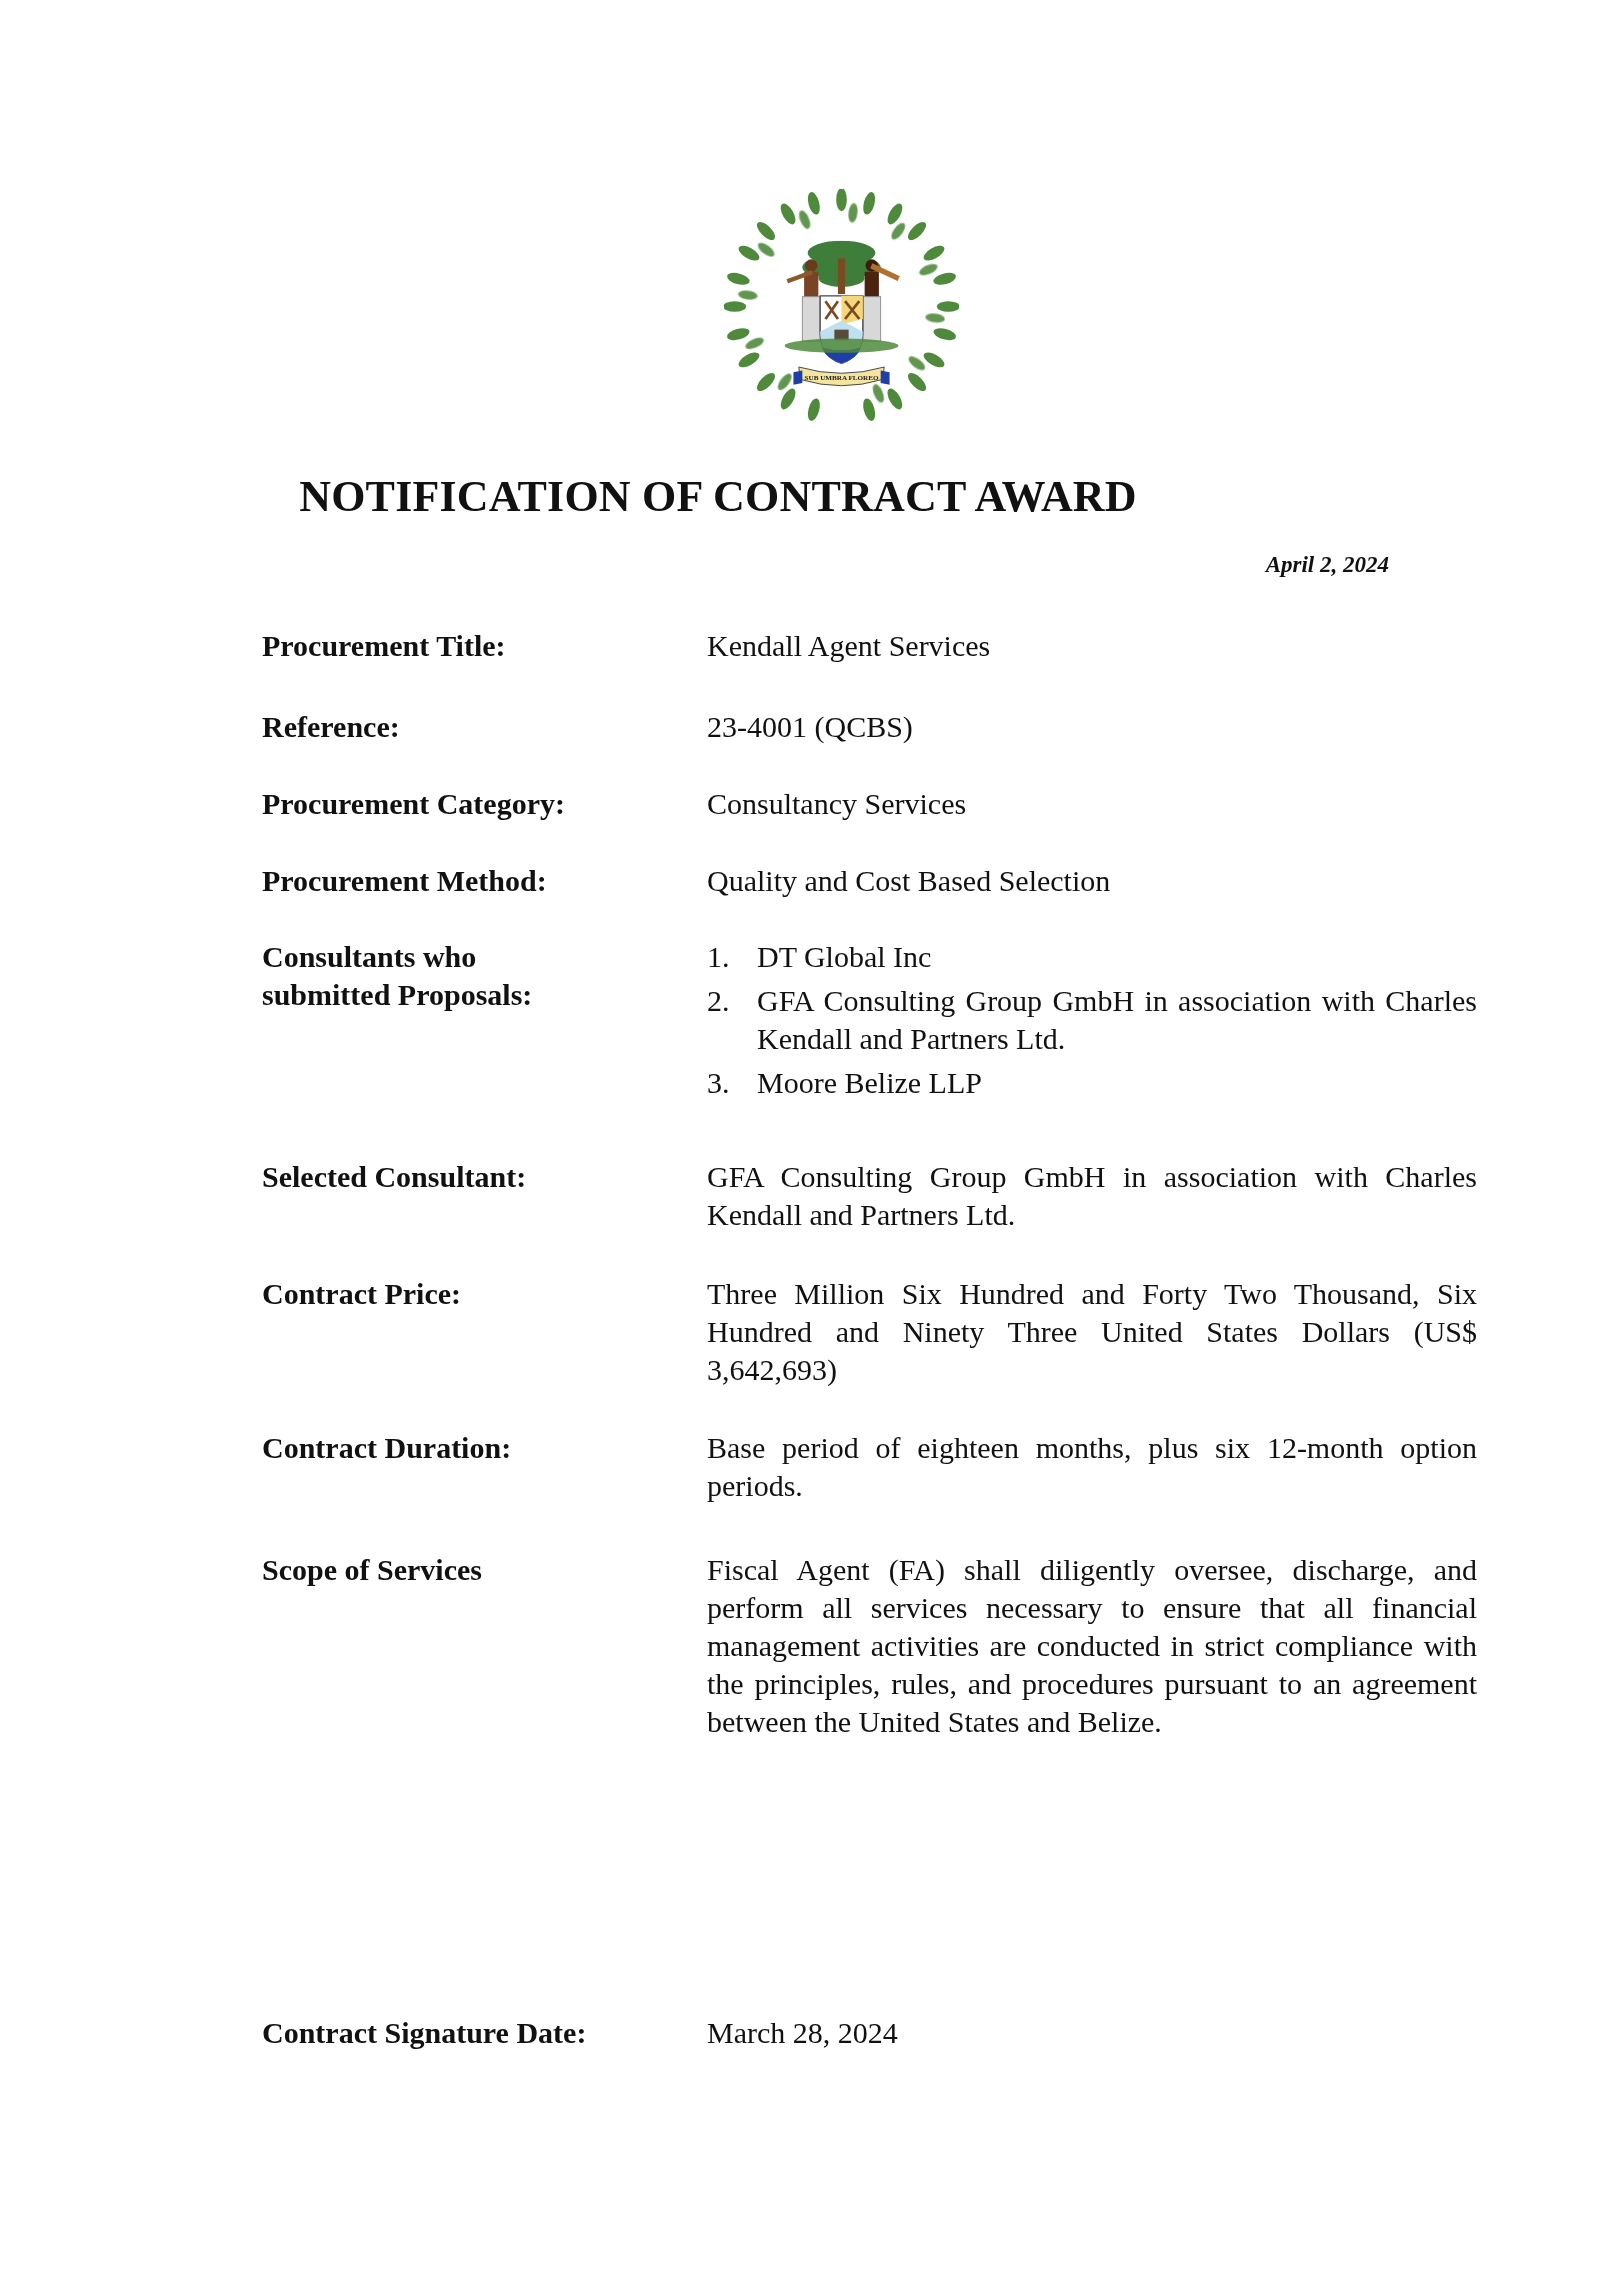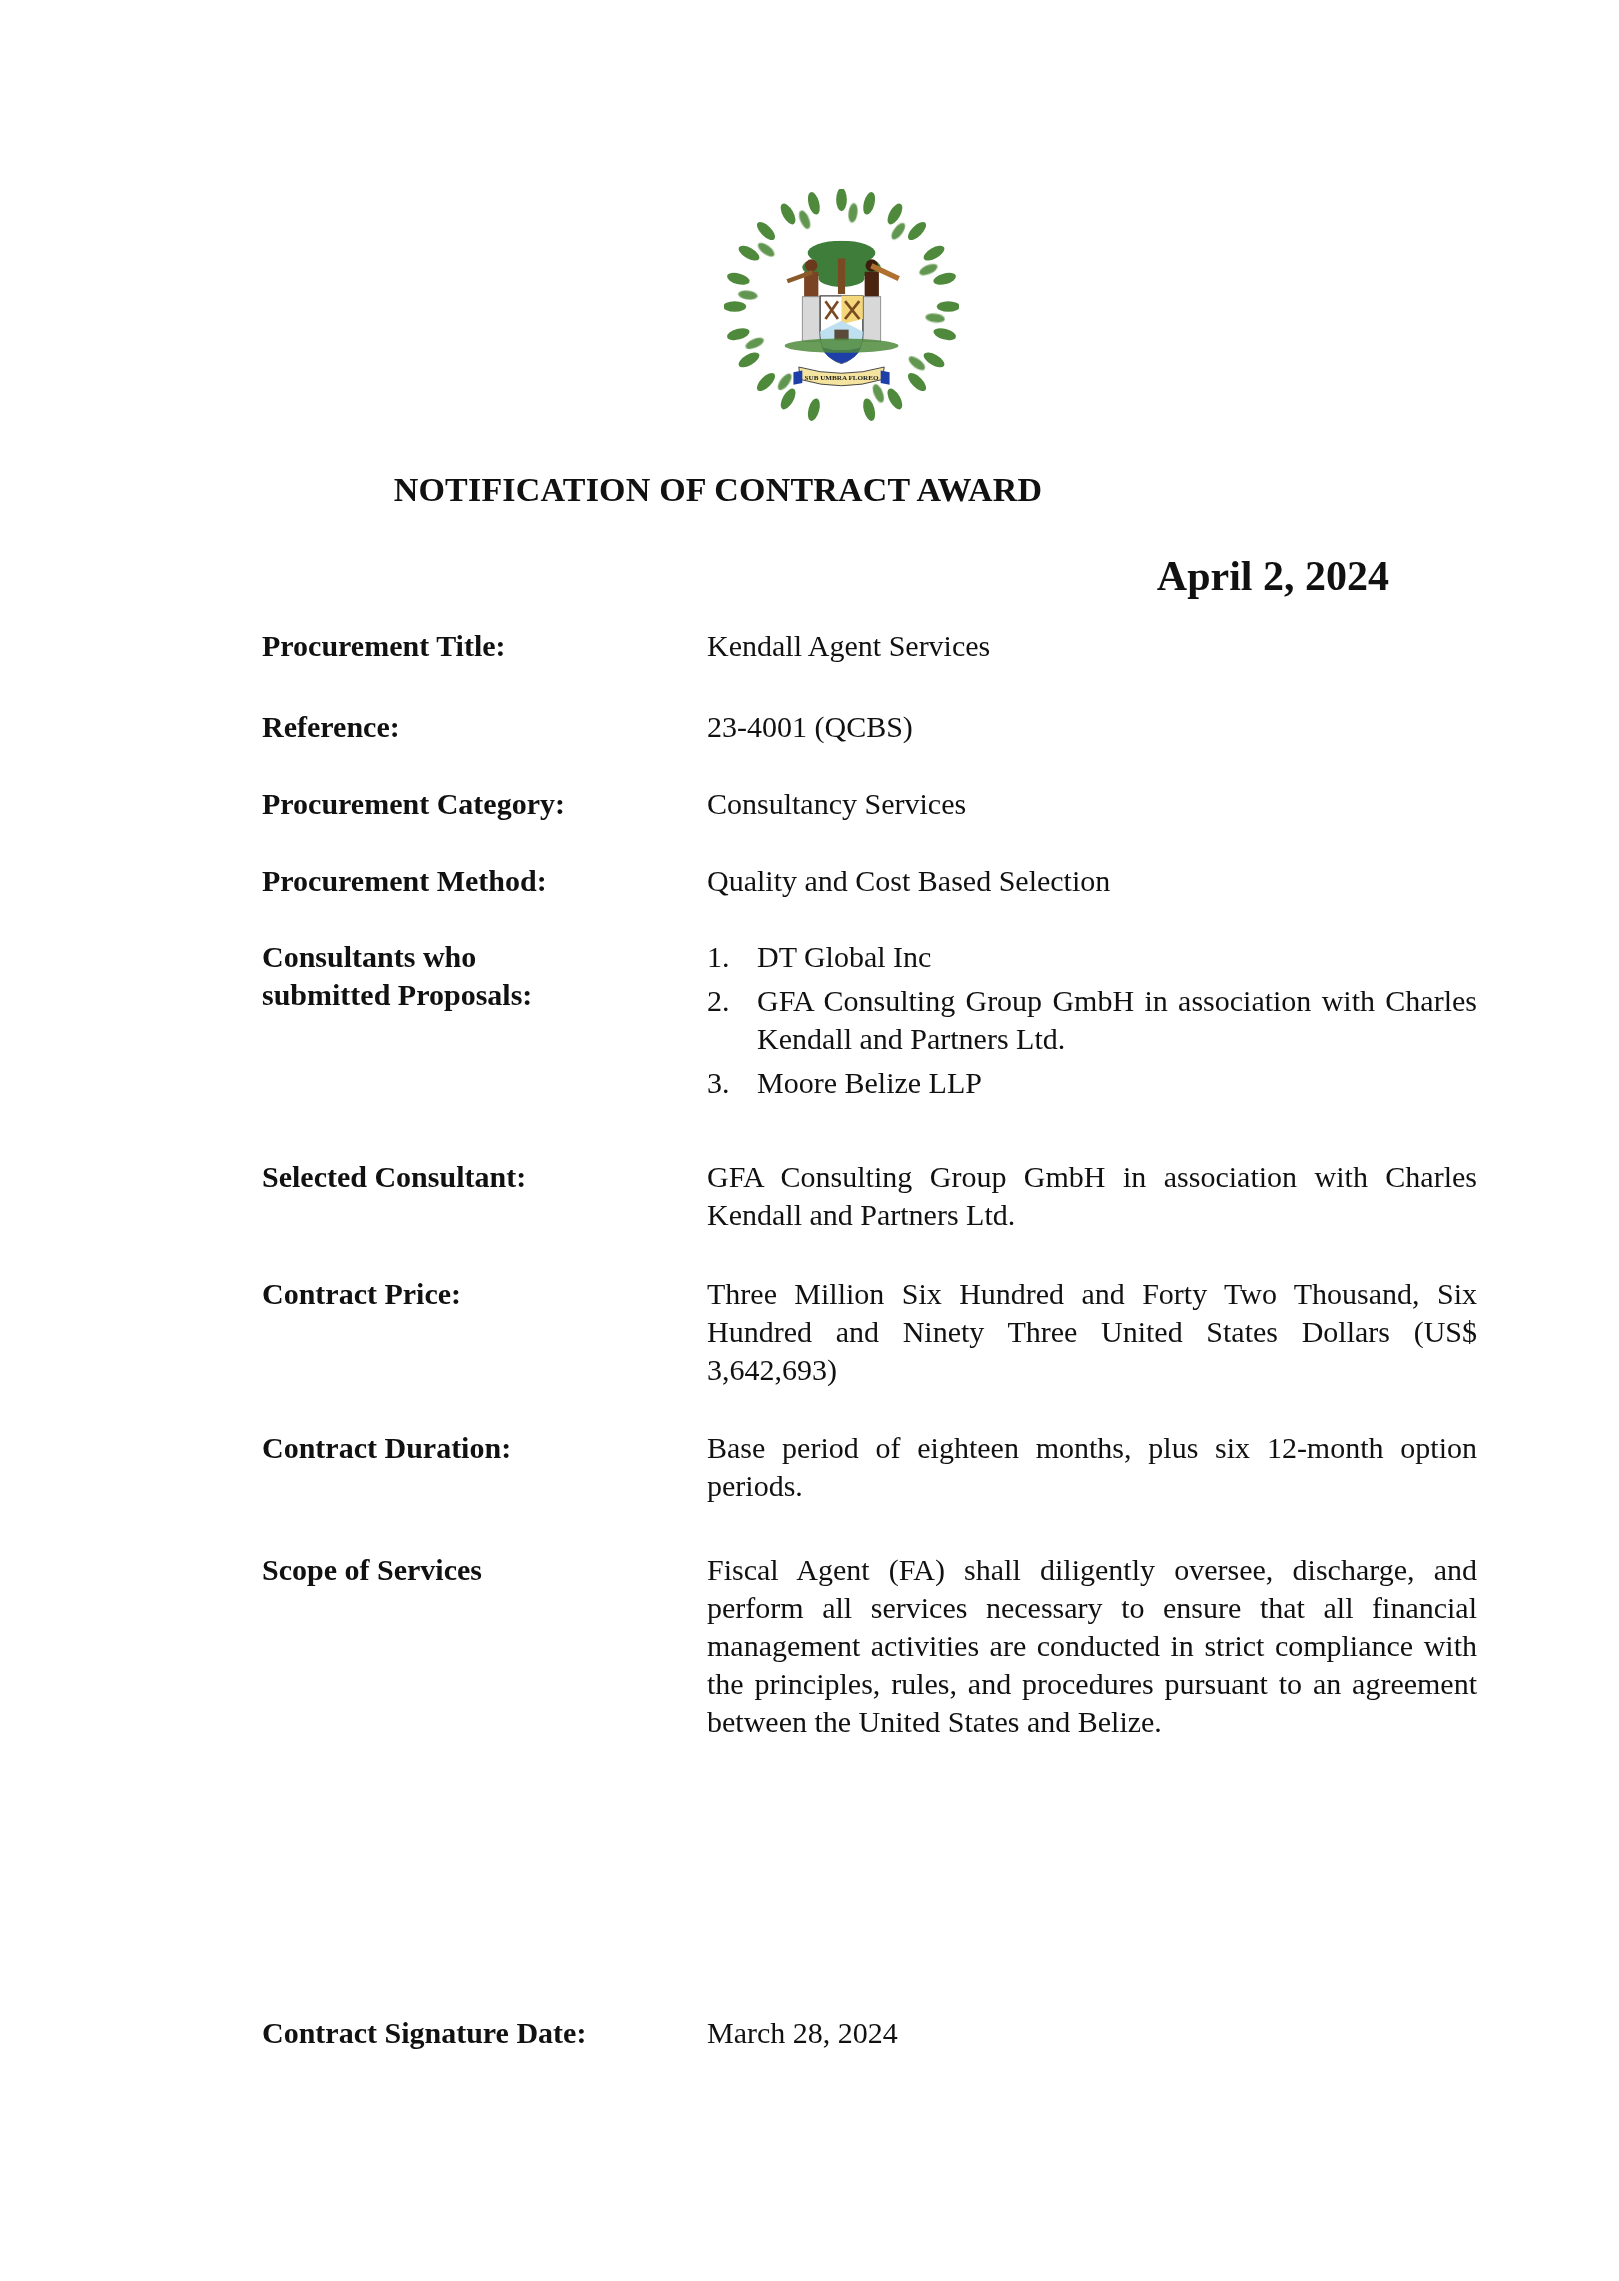--- a/index.html
+++ b/index.html
@@ -1,21 +1,21 @@
 <!DOCTYPE html>
 <html style="font-size:14.3px"><head>
 <meta charset="utf-8">
 <style>
   html, body { margin:0; padding:0; background:#ffffff; }
   body { width:1619px; height:2281px; position:relative; overflow:hidden;
          font-family: "Liberation Serif", "DejaVu Serif", serif; color:#111; }
   .emblem { position:absolute; left:724px; top:189px; width:235px; height:235px;text-align:right; }
   .title { position:absolute; left:0; width:1436px; top:471px; text-align:center;
-           font-weight:bold; font-size:34px; letter-spacing:0.2px; }
-  .date { position:absolute; right:230px; top:552px; font-weight:bold; font-size:42px; }
+           font-weight:bold; font-size:44px; letter-spacing:0.2px; }
+  .date { position:absolute; right:230px; top:552px; font-weight:bold; font-size:23px;font-style:italic; }
   .row { position:absolute; left:262px; width:1215px; }
   .label { position:absolute; left:0; top:0; width:428px; font-weight:bold; font-size:30px; line-height:38px; }
   .value { position:absolute; left:445px; top:0; width:770px; font-size:30px; line-height:38px; text-align:justify; }
   .list { margin:0; padding:0; list-style:none; }
   .list li { position:relative; padding-left:50px; margin-bottom:6.2px; text-align:justify; }
   .list li .num { position:absolute; left:0; top:0; }
   p.para { margin:0; text-align:justify; }
 </style>
 </head>
 <body>

